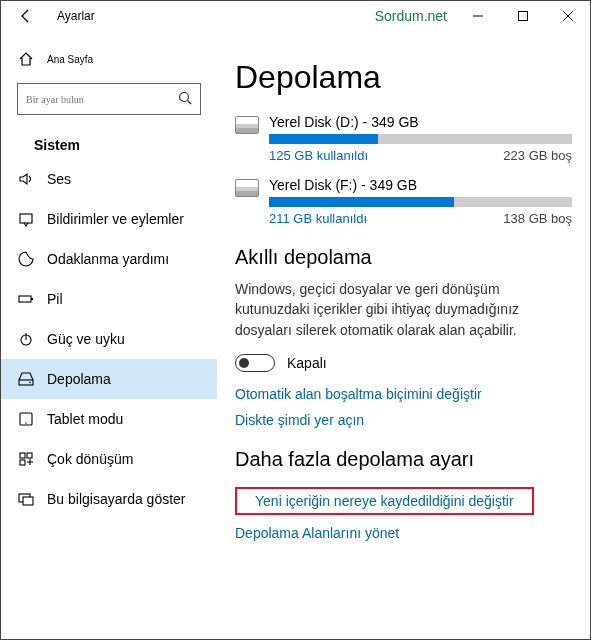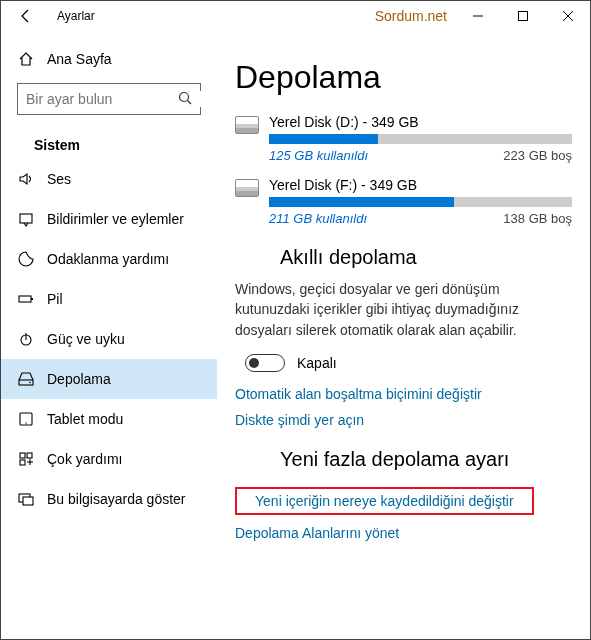--- a/index.html
+++ b/index.html
@@ -2,50 +2,50 @@
 <html><head>
   <meta charset="utf-8">
   <style>
     * { box-sizing: border-box; margin: 0; padding: 0; }
     body { font-family: "Segoe UI", Arial, sans-serif; font-size: 14px; color: #000; background: #fff; }
     .window { width: 591px; height: 640px; border: 1px solid #444; position: relative; display: flex; flex-direction: column; overflow: hidden; }
     .titlebar { display: flex; align-items: center; justify-content: flex-end; height: 30px; }
     .titlebar-left { position: absolute; left: 0; top: 0; display: flex; align-items: center; height: 30px; }
     .back-btn { width: 50px; height: 30px; display: flex; align-items: center; justify-content: center; font-size: 16px; }
     .title-text { margin-left: 6px; font-size: 12px; }
-    .watermark { color: #a16207; font-size: 14px; margin-right: 8px; }
+    .watermark { color: #15803d; font-size: 14px; margin-right: 8px; }
     .winbtn { width: 45px; height: 30px; display: flex; align-items: center; justify-content: center; font-size: 12px; }
     .content { flex: 1; display: flex; overflow: hidden; }
     .sidebar { width: 216px; padding: 10px 0 0 0; overflow: hidden; }
     .home-row { display: flex; align-items: center; padding: 10px 16px; gap: 12px; }
     .home-row .icon { display: inline-flex; width: 18px; justify-content: center; }
-    .home-row .txt { font-size: 14px; }
+    .home-row .txt { font-size: 10px; }
     .search-wrap { padding: 6px 16px; }
     .search { width: 184px; height: 32px; border: 1px solid #666; display: flex; align-items: center; padding: 0 8px; font-size: 14px; color: #666; position: relative; }
-    .search input { border: none; outline: none; flex: 1; font-size: 14px; font-family: Liberation Sans, sans-serif; color: #1d4ed8; }
+    .search input { border: none; outline: none; flex: 1; font-size: 10px; font-family: Liberation Serif, serif; color: #1d4ed8; }
     .search .sicon { position: absolute; right: 8px; }
     .section-label { padding: 16px 16px 6px 33px; font-weight: 600; font-size: 14px; }
     .nav-item { display: flex; align-items: center; padding: 12px 16px; gap: 12px; cursor: pointer; }
     .nav-item.active { background: #d0e7f8; }
     .nav-item .icon { display: inline-flex; width: 18px; justify-content: center; font-size: 14px; }
     .nav-item .txt { font-size: 14px; }
     .main { flex: 1; padding: 10px 18px 0 18px; overflow: hidden; }
     .page-title { font-size: 32px; font-weight: 300; margin: 18px 0 18px 0; }
     .disk { display: flex; gap: 10px; margin-bottom: 14px; }
     .disk-icon { width: 24px; height: 18px; margin-top: 2px; background: linear-gradient(#fff 45%, #ccc 45% 70%, #aaa 70%); border: 1px solid #888; border-radius: 2px; }
     .disk-body { flex: 1; }
     .disk-title { font-size: 14px; margin-bottom: 4px; }
     .bar { height: 10px; background: #ccc; position: relative; margin-bottom: 4px; }
     .bar-fill { position: absolute; left: 0; top: 0; bottom: 0; background: #0078d4; }
     .disk-row2 { display: flex; justify-content: space-between; font-size: 13px; }
-    .disk-row2 .link { color: #0066cc; font-style: italic; }
+    .disk-row2 .link { color: #0066cc; }
     .disk-row2 .free { color: #444; }
-    .h2 { font-size: 20px; font-weight: 400; margin-top: 20px; margin-bottom: 10px; margin-left: 45px; }
+    .h2 { font-size: 20px; font-weight: 400; margin-top: 20px; margin-bottom: 10px; }
     .desc { font-size: 14px; color: #333; line-height: 1.45; width: 330px; }
-    .toggle-row { display: flex; align-items: center; gap: 12px; margin: 14px 10px; }
+    .toggle-row { display: flex; align-items: center; gap: 12px; margin: 14px 0; }
     .toggle { width: 40px; height: 18px; border: 1px solid #333; border-radius: 9px; position: relative; }
     .toggle-knob { width: 10px; height: 10px; background: #333; border-radius: 50%; position: absolute; left: 3px; top: 3px; }
     .link-row { color: #0369a1; font-size: 14px; margin: 10px 0; }
     .red-box { border: 2px solid #e81123; padding: 4px 6px; display: inline-block; margin-top: 6px; }
   </style>
 </head>
 <body>
 
 <div class="window">
   <div class="titlebar">
@@ -167,21 +167,21 @@
       <div class="nav-item">
         <span class="icon">
             <svg width="16" height="16" viewBox="0 0 16 16">
               <rect x="2" y="2" width="5" height="5" fill="none" stroke="#000" stroke-width="1.1"></rect>
               <rect x="9" y="2" width="5" height="5" fill="none" stroke="#000" stroke-width="1.1"></rect>
               <rect x="2" y="9" width="5" height="5" fill="none" stroke="#000" stroke-width="1.1"></rect>
               <line x1="9" y1="11" x2="15" y2="11" stroke="#000" stroke-width="1.1"></line>
               <line x1="12" y1="8" x2="12" y2="14" stroke="#000" stroke-width="1.1"></line>
             </svg>
           </span>
-        <span class="txt">Çok yardımı</span>
+        <span class="txt">Çok dönüşüm</span>
       </div>
       <div class="nav-item">
         <span class="icon">
             <svg width="16" height="16" viewBox="0 0 16 16">
               <rect x="1" y="3" width="11" height="8" fill="none" stroke="#000" stroke-width="1.1"></rect>
               <rect x="5" y="6" width="10" height="8" fill="#fff" stroke="#000" stroke-width="1.1"></rect>
             </svg>
           </span>
         <span class="txt">Bu bilgisayarda göster</span>
       </div>
@@ -222,20 +222,20 @@
       <div class="desc">Windows, geçici dosyalar ve geri dönüşüm kutunuzdaki içerikler gibi ihtiyaç duymadığınız dosyaları silerek otomatik olarak alan açabilir.</div>
       <div class="toggle-row">
         <div class="toggle">
             <div class="toggle-knob"></div>
           </div>
         <span>Kapalı</span>
       </div>
       <div class="link-row">Otomatik alan boşaltma biçimini değiştir</div>
       <div class="link-row">Diskte şimdi yer açın</div>
 
-      <div class="h2">Yeni fazla depolama ayarı</div>
+      <div class="h2">Daha fazla depolama ayarı</div>
       <div class="red-box">
         <span class="link-row" style="margin:12px; display:inline">Yeni içeriğin nereye kaydedildiğini değiştir</span>
       </div>
       <div class="link-row">Depolama Alanlarını yönet</div>
     </div>
   </div>
 </div>
 
 </body></html>

